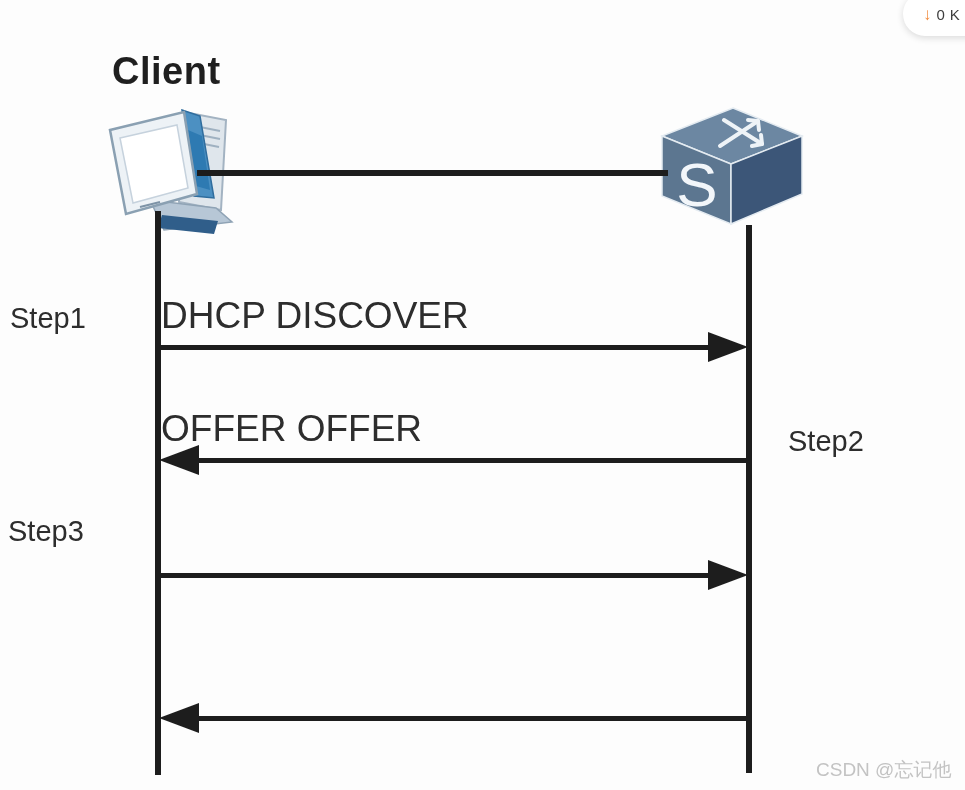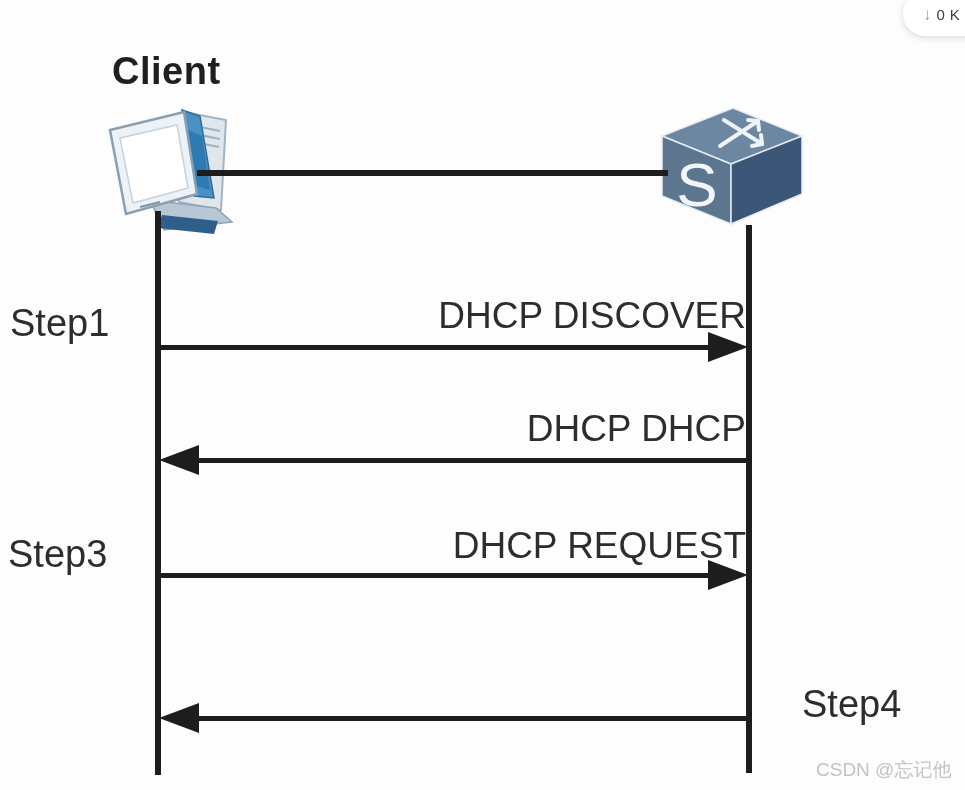--- a/index.html
+++ b/index.html
@@ -24,26 +24,26 @@
   .arrow{position:absolute;left:161px;width:585px;height:30px;}
   .arrow .shaft{position:absolute;top:13px;height:5px;background:#1d1d1d;}
   .arrow.right .shaft{left:0;right:30px;}
   .arrow.left  .shaft{left:30px;right:0;}
   .arrow .head{position:absolute;top:0;width:0;height:0;
     border-top:15px solid transparent;border-bottom:15px solid transparent;}
   .arrow.right .head{right:-2px;border-left:40px solid #1d1d1d;}
   .arrow.left  .head{left:-2px;border-right:40px solid #1d1d1d;}
   .row1-arrow{top:332px}.row2-arrow{top:445px}.row3-arrow{top:560px}.row4-arrow{top:703px}
   
-  .msg-label{position:absolute;left:161px;width:585px;text-align:right;
+  .msg-label{position:absolute;left:161px;width:585px;text-align:left;
     font-size:37px;color:#2d2d2d;white-space:nowrap;}
   .row1-label{top:295px}.row2-label{top:408px}.row3-label{top:525px}.row4-label{top:665px}
   
-  .step{position:absolute;font-size:38px;color:#2d2d2d;}
-  .s1{left:10px;top:302px}.s2{left:788px;top:425px}.s3{left:8px;top:533px}.s4{left:802px;top:683px}
+  .step{position:absolute;font-size:29px;color:#2d2d2d;}
+  .s1{left:10px;top:302px}.s2{left:788px;top:425px}.s3{left:8px;top:515px}.s4{left:802px;top:683px}
   
   .watermark{position:absolute;left:816px;top:757px;font-size:19px;color:#c3c3c3;}
   
   .dl-pill{position:absolute;left:903px;top:-8px;width:130px;height:44px;
     background:#ffffff;border-radius:22px;box-shadow:0 2px 7px rgba(0,0,0,0.14);
     display:flex;align-items:center;gap:5px;padding-left:20px;box-sizing:border-box;
     font-size:15px;color:#3e3e3e;}
   .dl-arrow{color:#f18b3e;font-weight:700;font-size:17px;line-height:1;}
 </style>
 </head>
@@ -91,34 +91,33 @@
   <div class="lifeline ll-client"></div>
   <div class="lifeline ll-server"></div>
 
   <div class="msg-label row1-label">DHCP DISCOVER</div>
   <div class="arrow right row1-arrow">
     <div class="shaft"></div>
     <div class="head"></div>
   </div>
   <div class="step s1">Step1</div>
 
-  <div class="msg-label row2-label">DHCP DHCP</div>
+  <div class="msg-label row2-label">OFFER OFFER</div>
   <div class="arrow left row2-arrow">
     <div class="shaft"></div>
     <div class="head"></div>
   </div>
+  <div class="step s2">Step2</div>
 
-  <div class="msg-label row3-label">DHCP REQUEST</div>
   <div class="arrow right row3-arrow">
     <div class="shaft"></div>
     <div class="head"></div>
   </div>
   <div class="step s3">Step3</div>
 
   <div class="arrow left row4-arrow">
     <div class="shaft"></div>
     <div class="head"></div>
   </div>
-  <div class="step s4">Step4</div>
 
   <div class="watermark">CSDN @忘记他</div>
 
 </div>
 
 </body></html>

